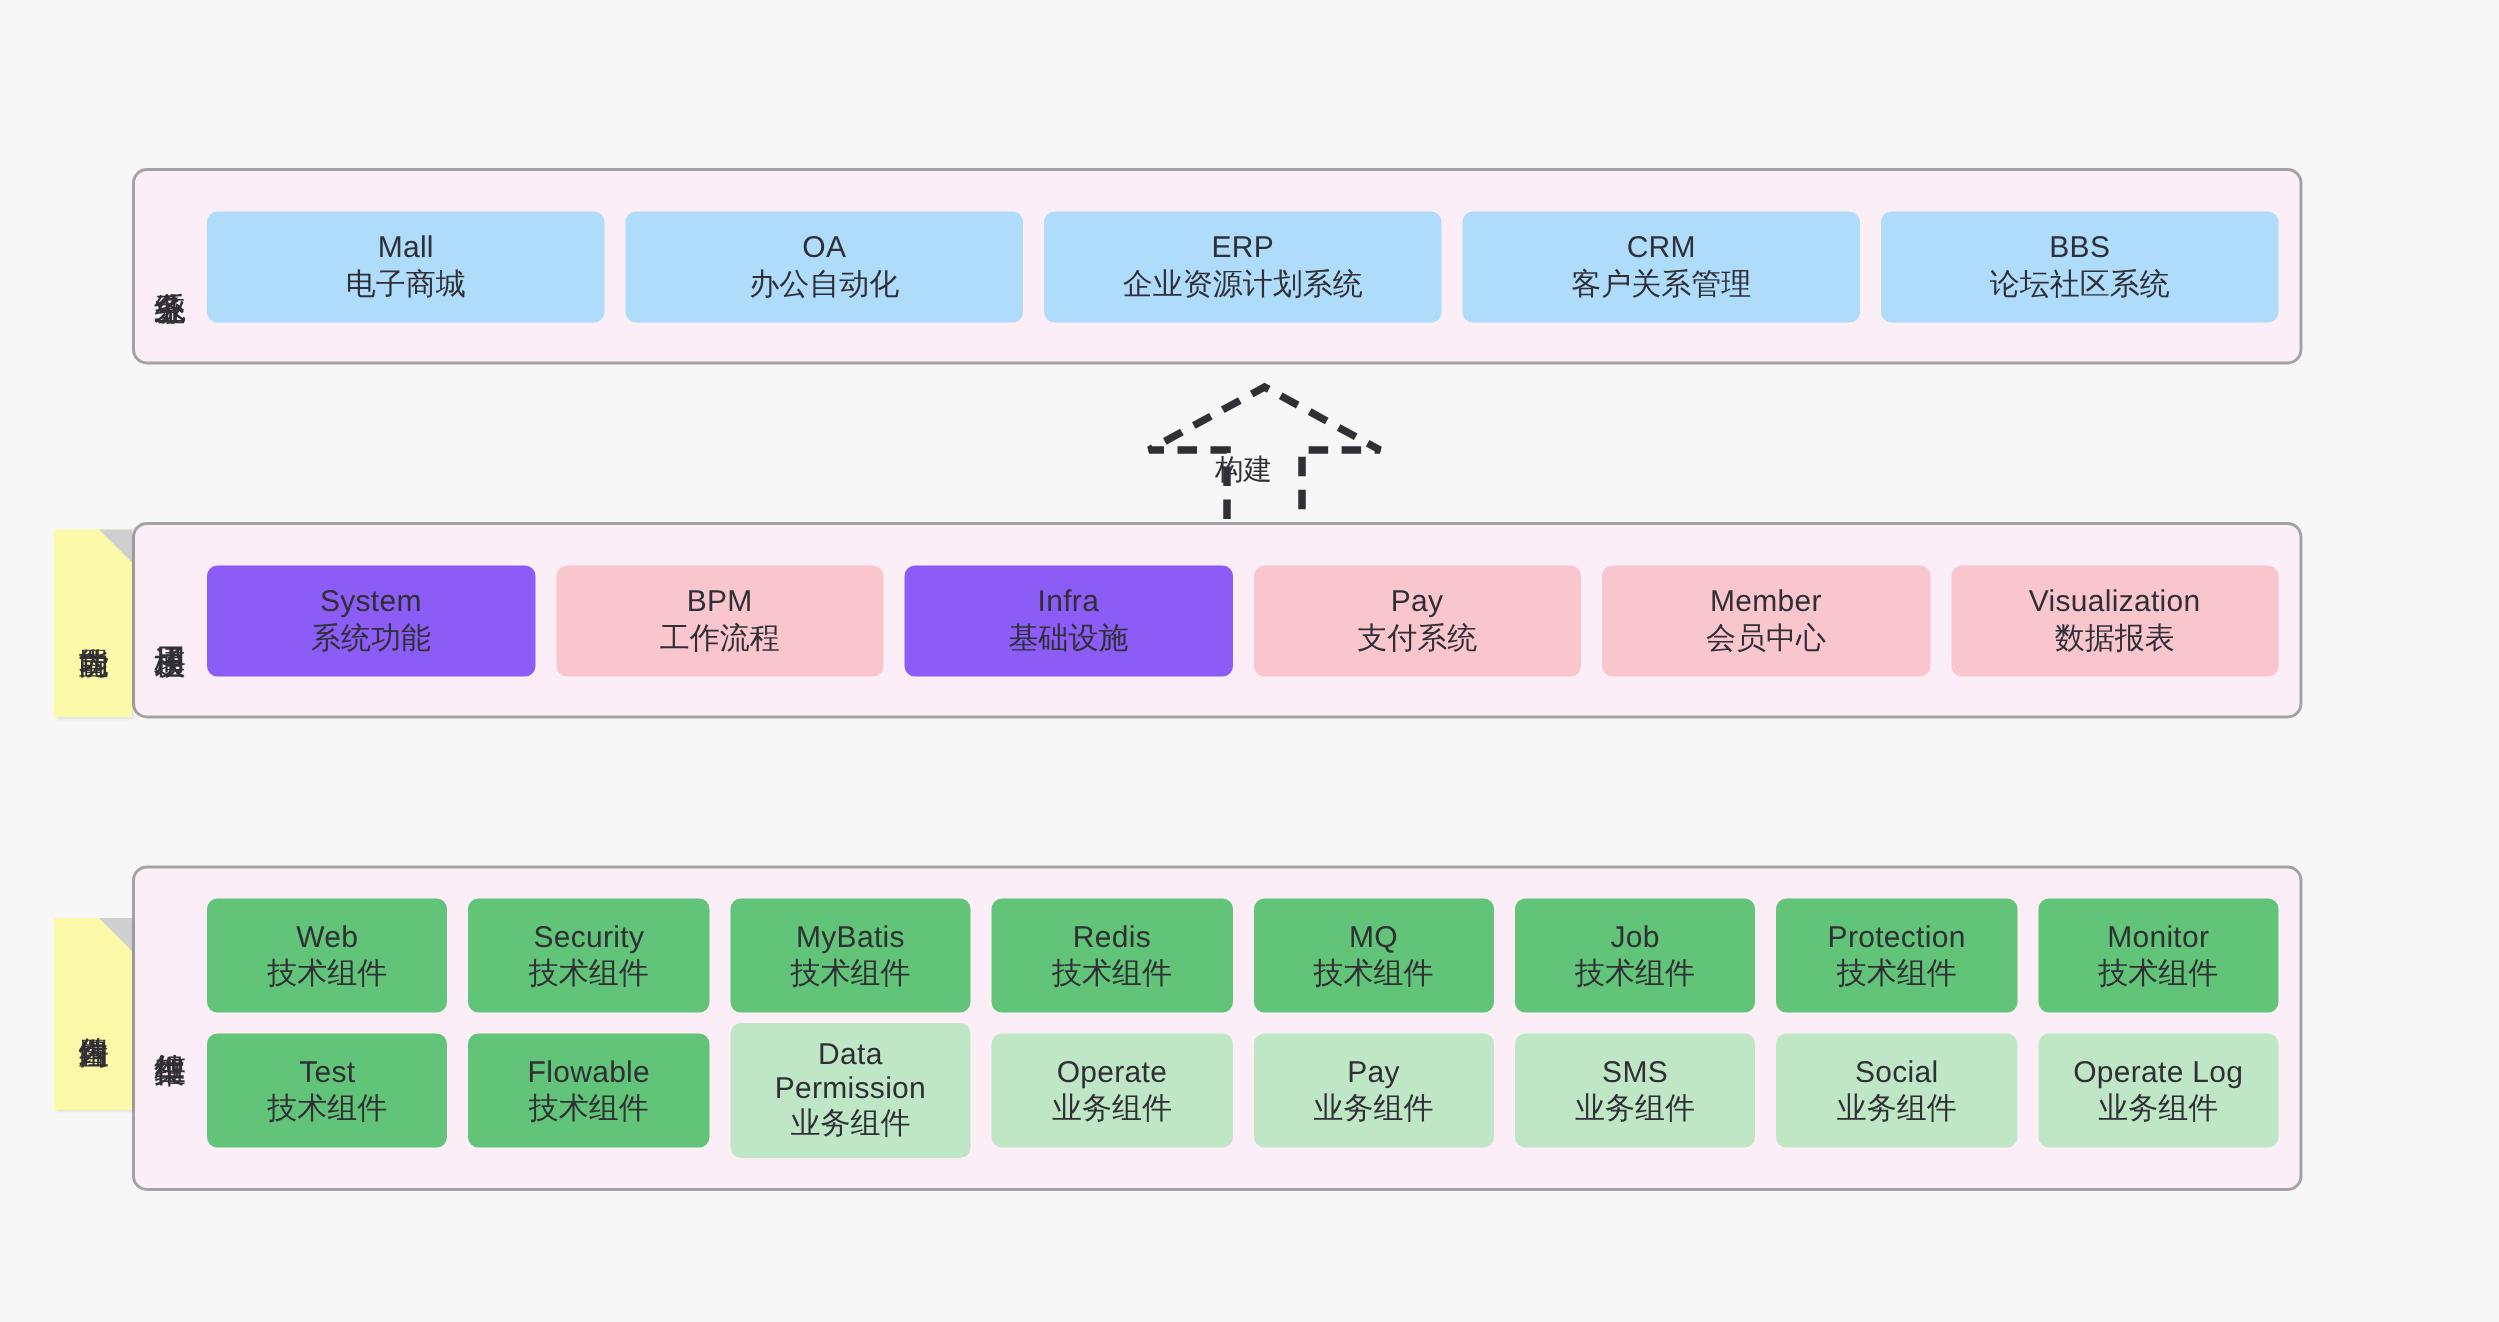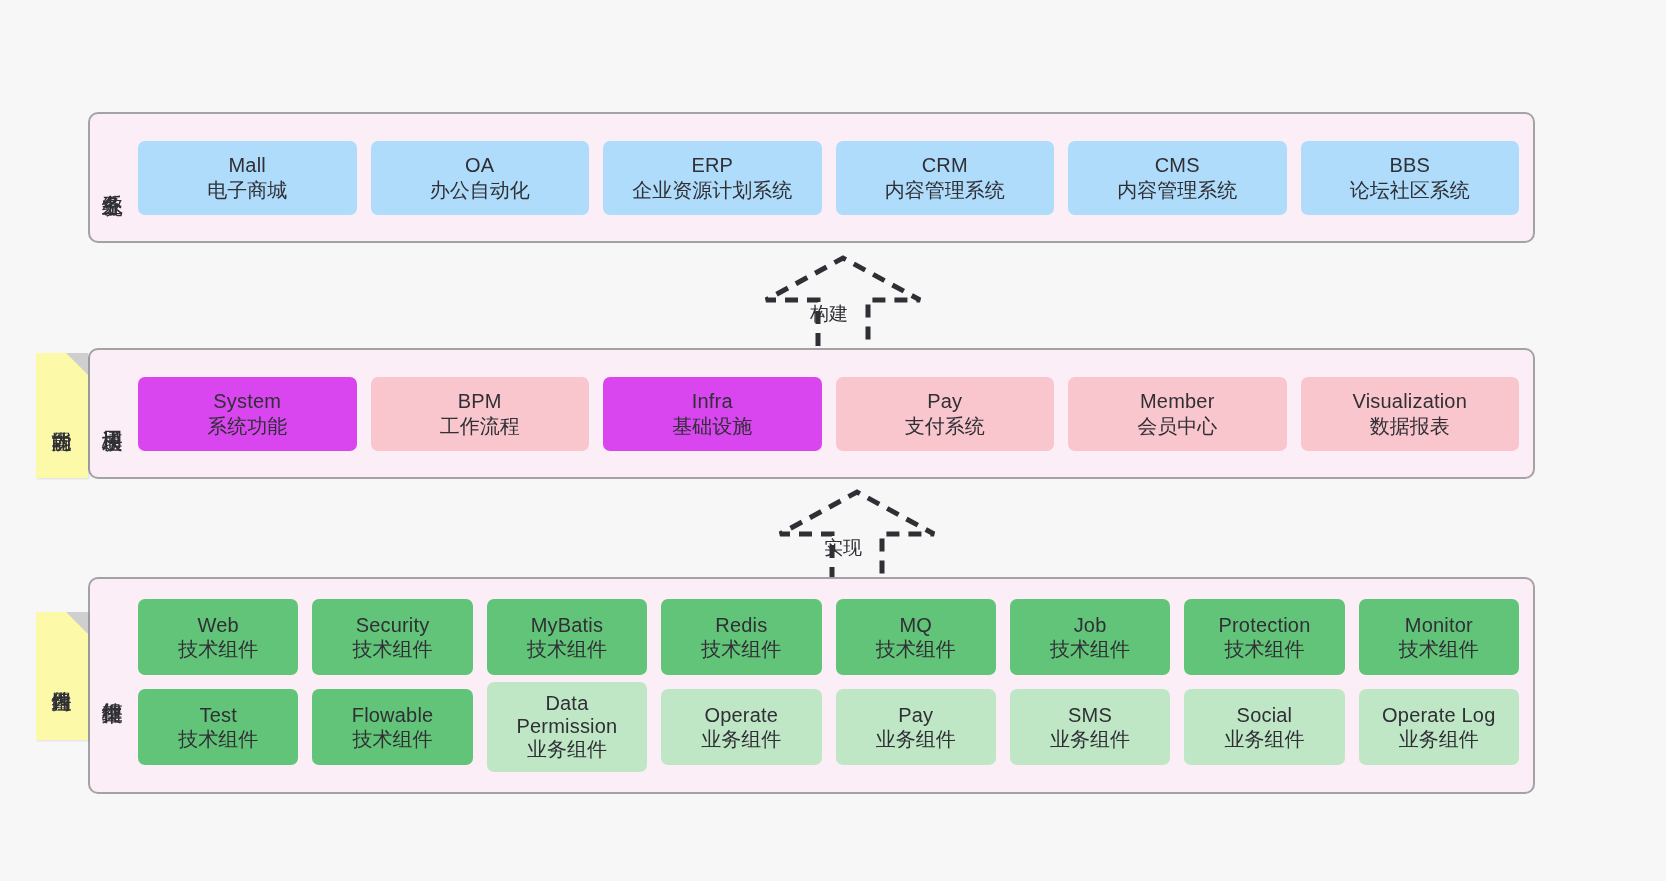--- a/index.html
+++ b/index.html
@@ -82,21 +82,21 @@
   }
   .node .en {
     font-size: 20px;
     letter-spacing: 0.2px;
   }
   .node .cn {
     font-size: 20px;
   }
 
   .n-blue   { background: #aedcfa; }
-  .n-red    { background: #d946ef; }
+  .n-red    { background: #8b5cf6; }
   .n-pink   { background: #fac6ce; }
   .n-green  { background: #62c478; }
   .n-lgreen { background: #bfe7c6; }
 
   
   #layer-business {
     left: 88px;
     top: 112px;
     width: 1447px;
     height: 131px;
@@ -211,27 +211,23 @@
           <span class="cn">办公自动化</span>
         </div>
 
         <div class="node n-blue">
           <span class="en">ERP</span>
           <span class="cn">企业资源计划系统</span>
         </div>
 
         <div class="node n-blue">
           <span class="en">CRM</span>
-          <span class="cn">内容管理系统</span>
-        </div>
-
-        <div class="node n-blue">
-          <span class="en">CMS</span>
-          <span class="cn">内容管理系统</span>
-        </div>
+          <span class="cn">客户关系管理</span>
+        </div>
+
 
         <div class="node n-blue">
           <span class="en">BBS</span>
           <span class="cn">论坛社区系统</span>
         </div>
 
       </div>
     </div>
   </div>
 
@@ -274,26 +270,20 @@
 
         <div class="node n-pink">
           <span class="en">Visualization</span>
           <span class="cn">数据报表</span>
         </div>
 
       </div>
     </div>
   </div>
 
-  <div class="conn" id="conn-impl">
-    <svg width="170" height="96" viewBox="0 0 170 96" fill="none">
-      <path d="M60 94 L60 48 L8 48 L85 6 L162 48 L110 48 L110 94" stroke="#2f2f35" stroke-width="5" stroke-dasharray="13 9" stroke-linecap="butt" stroke-linejoin="miter" fill="none"></path>
-    </svg>
-    <span class="conn-label">实现</span>
-  </div>
 
   <div class="layer" id="layer-framework">
     <div class="layer-title">框架组件</div>
     <div class="layer-body">
 
       <div class="cell-row">
         <div class="node n-green">
           <span class="en">Web</span>
           <span class="cn">技术组件</span>
         </div>

